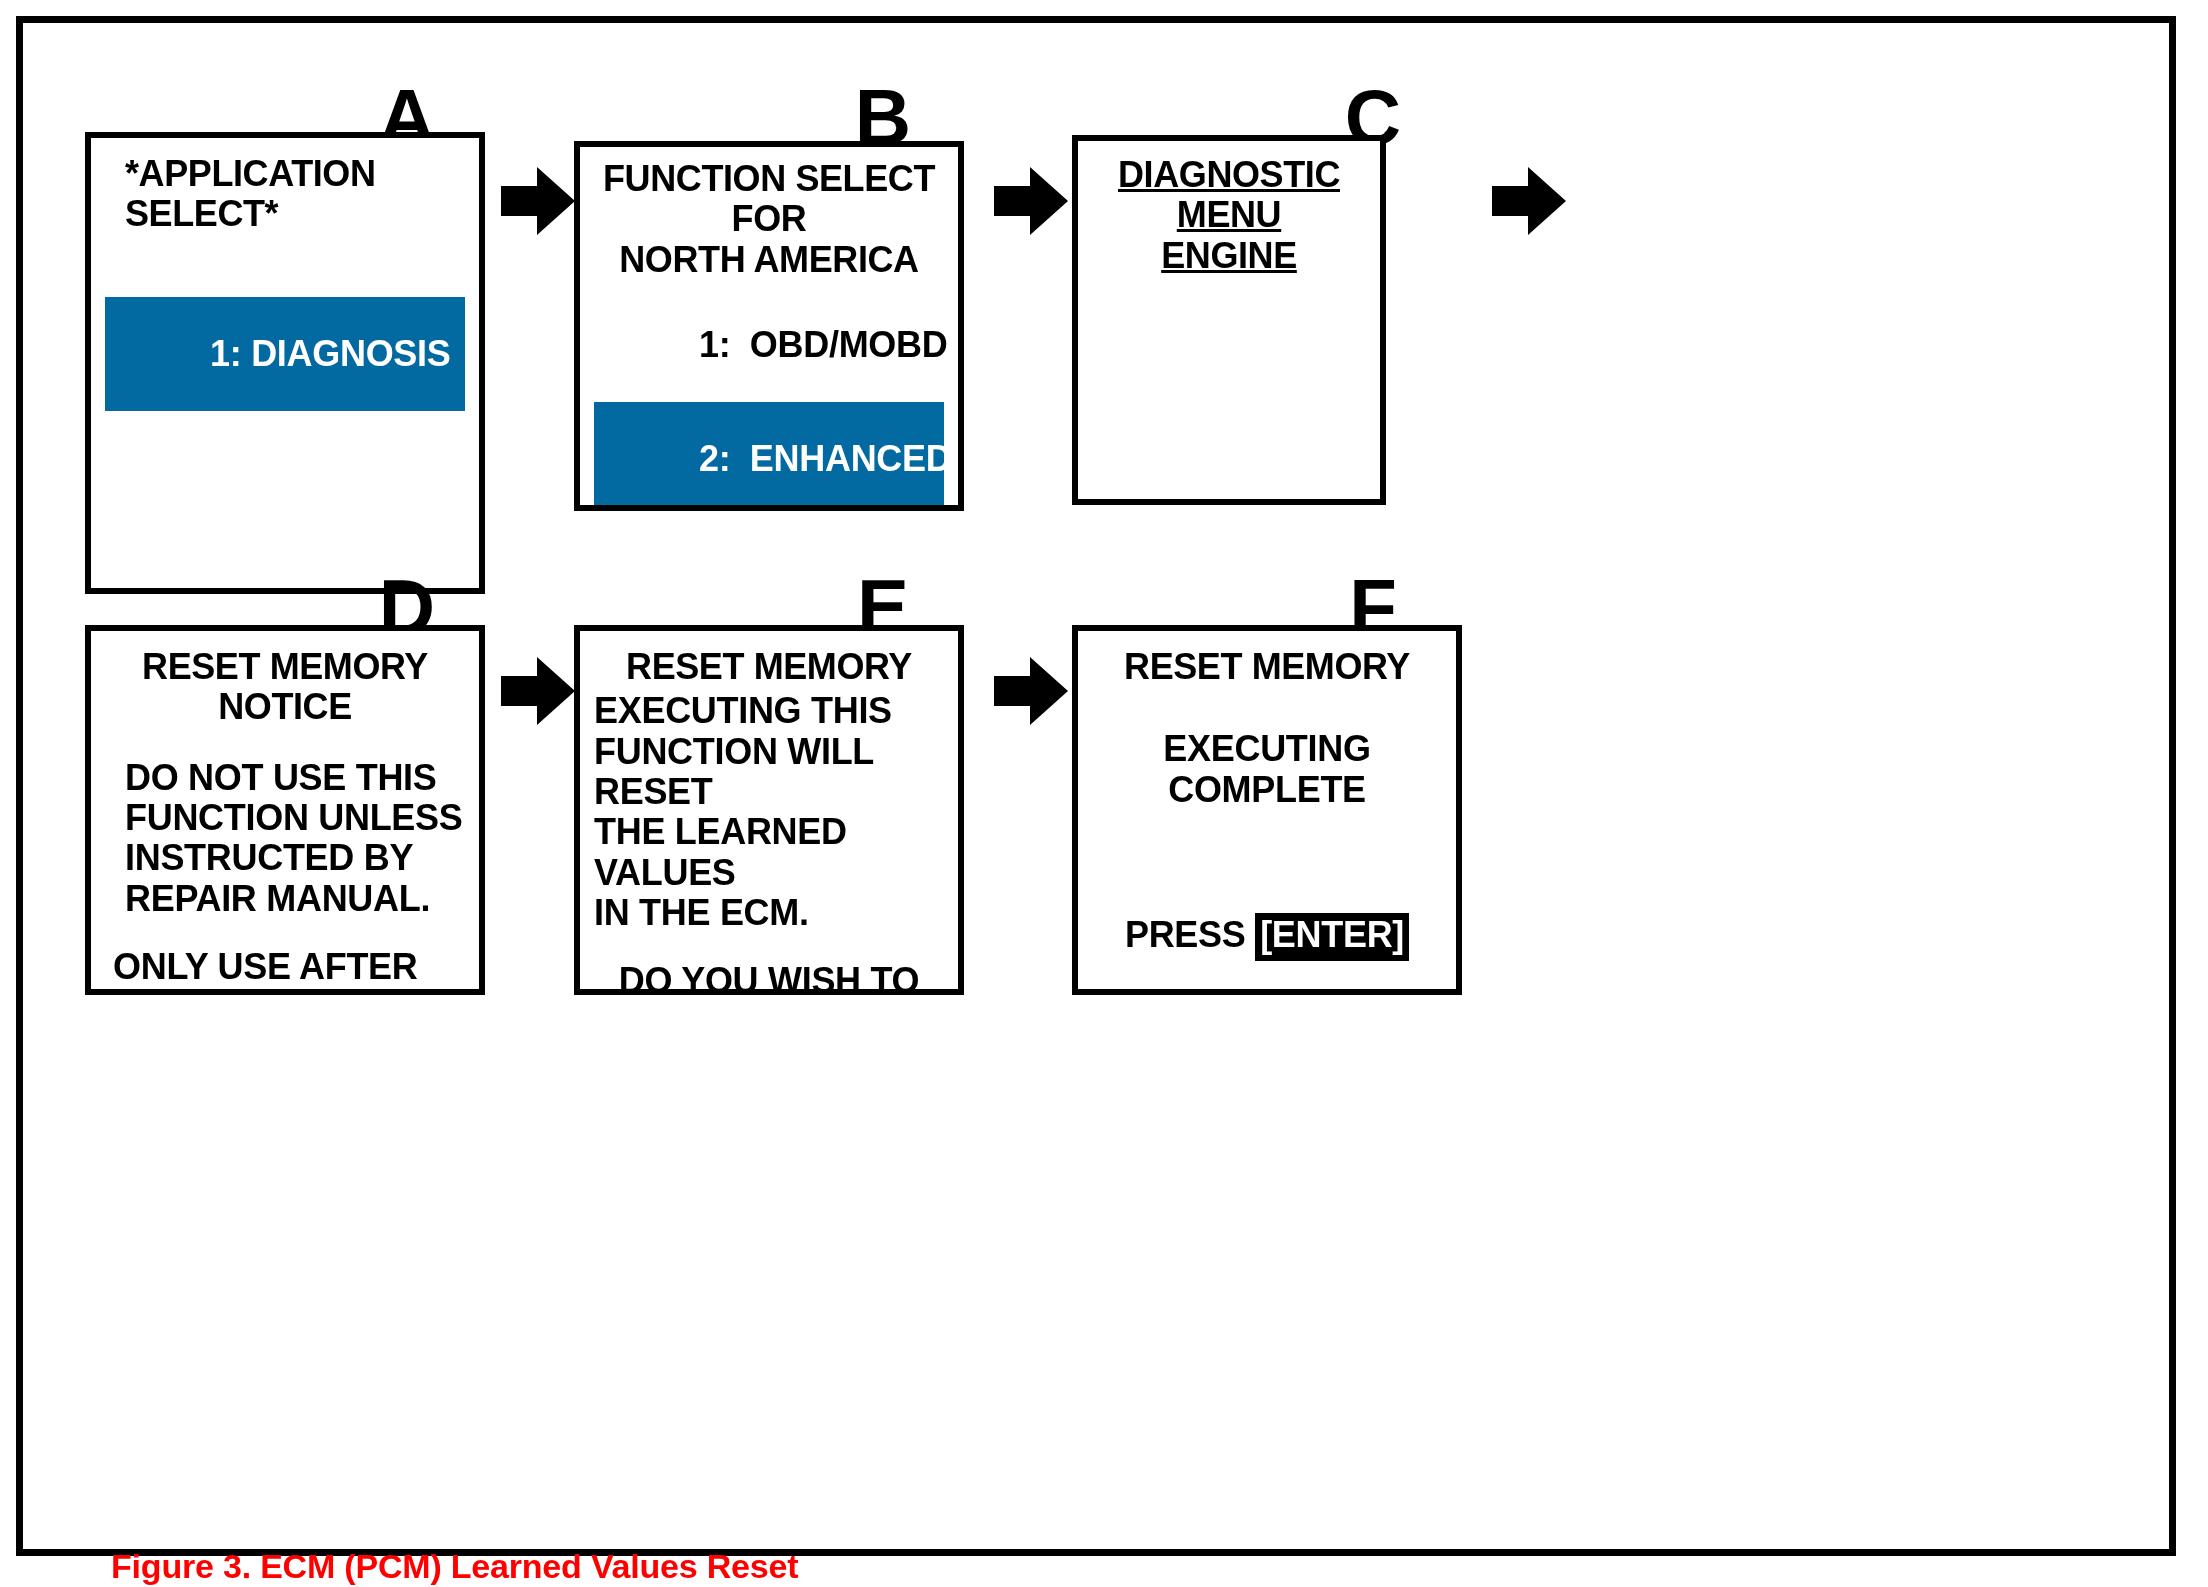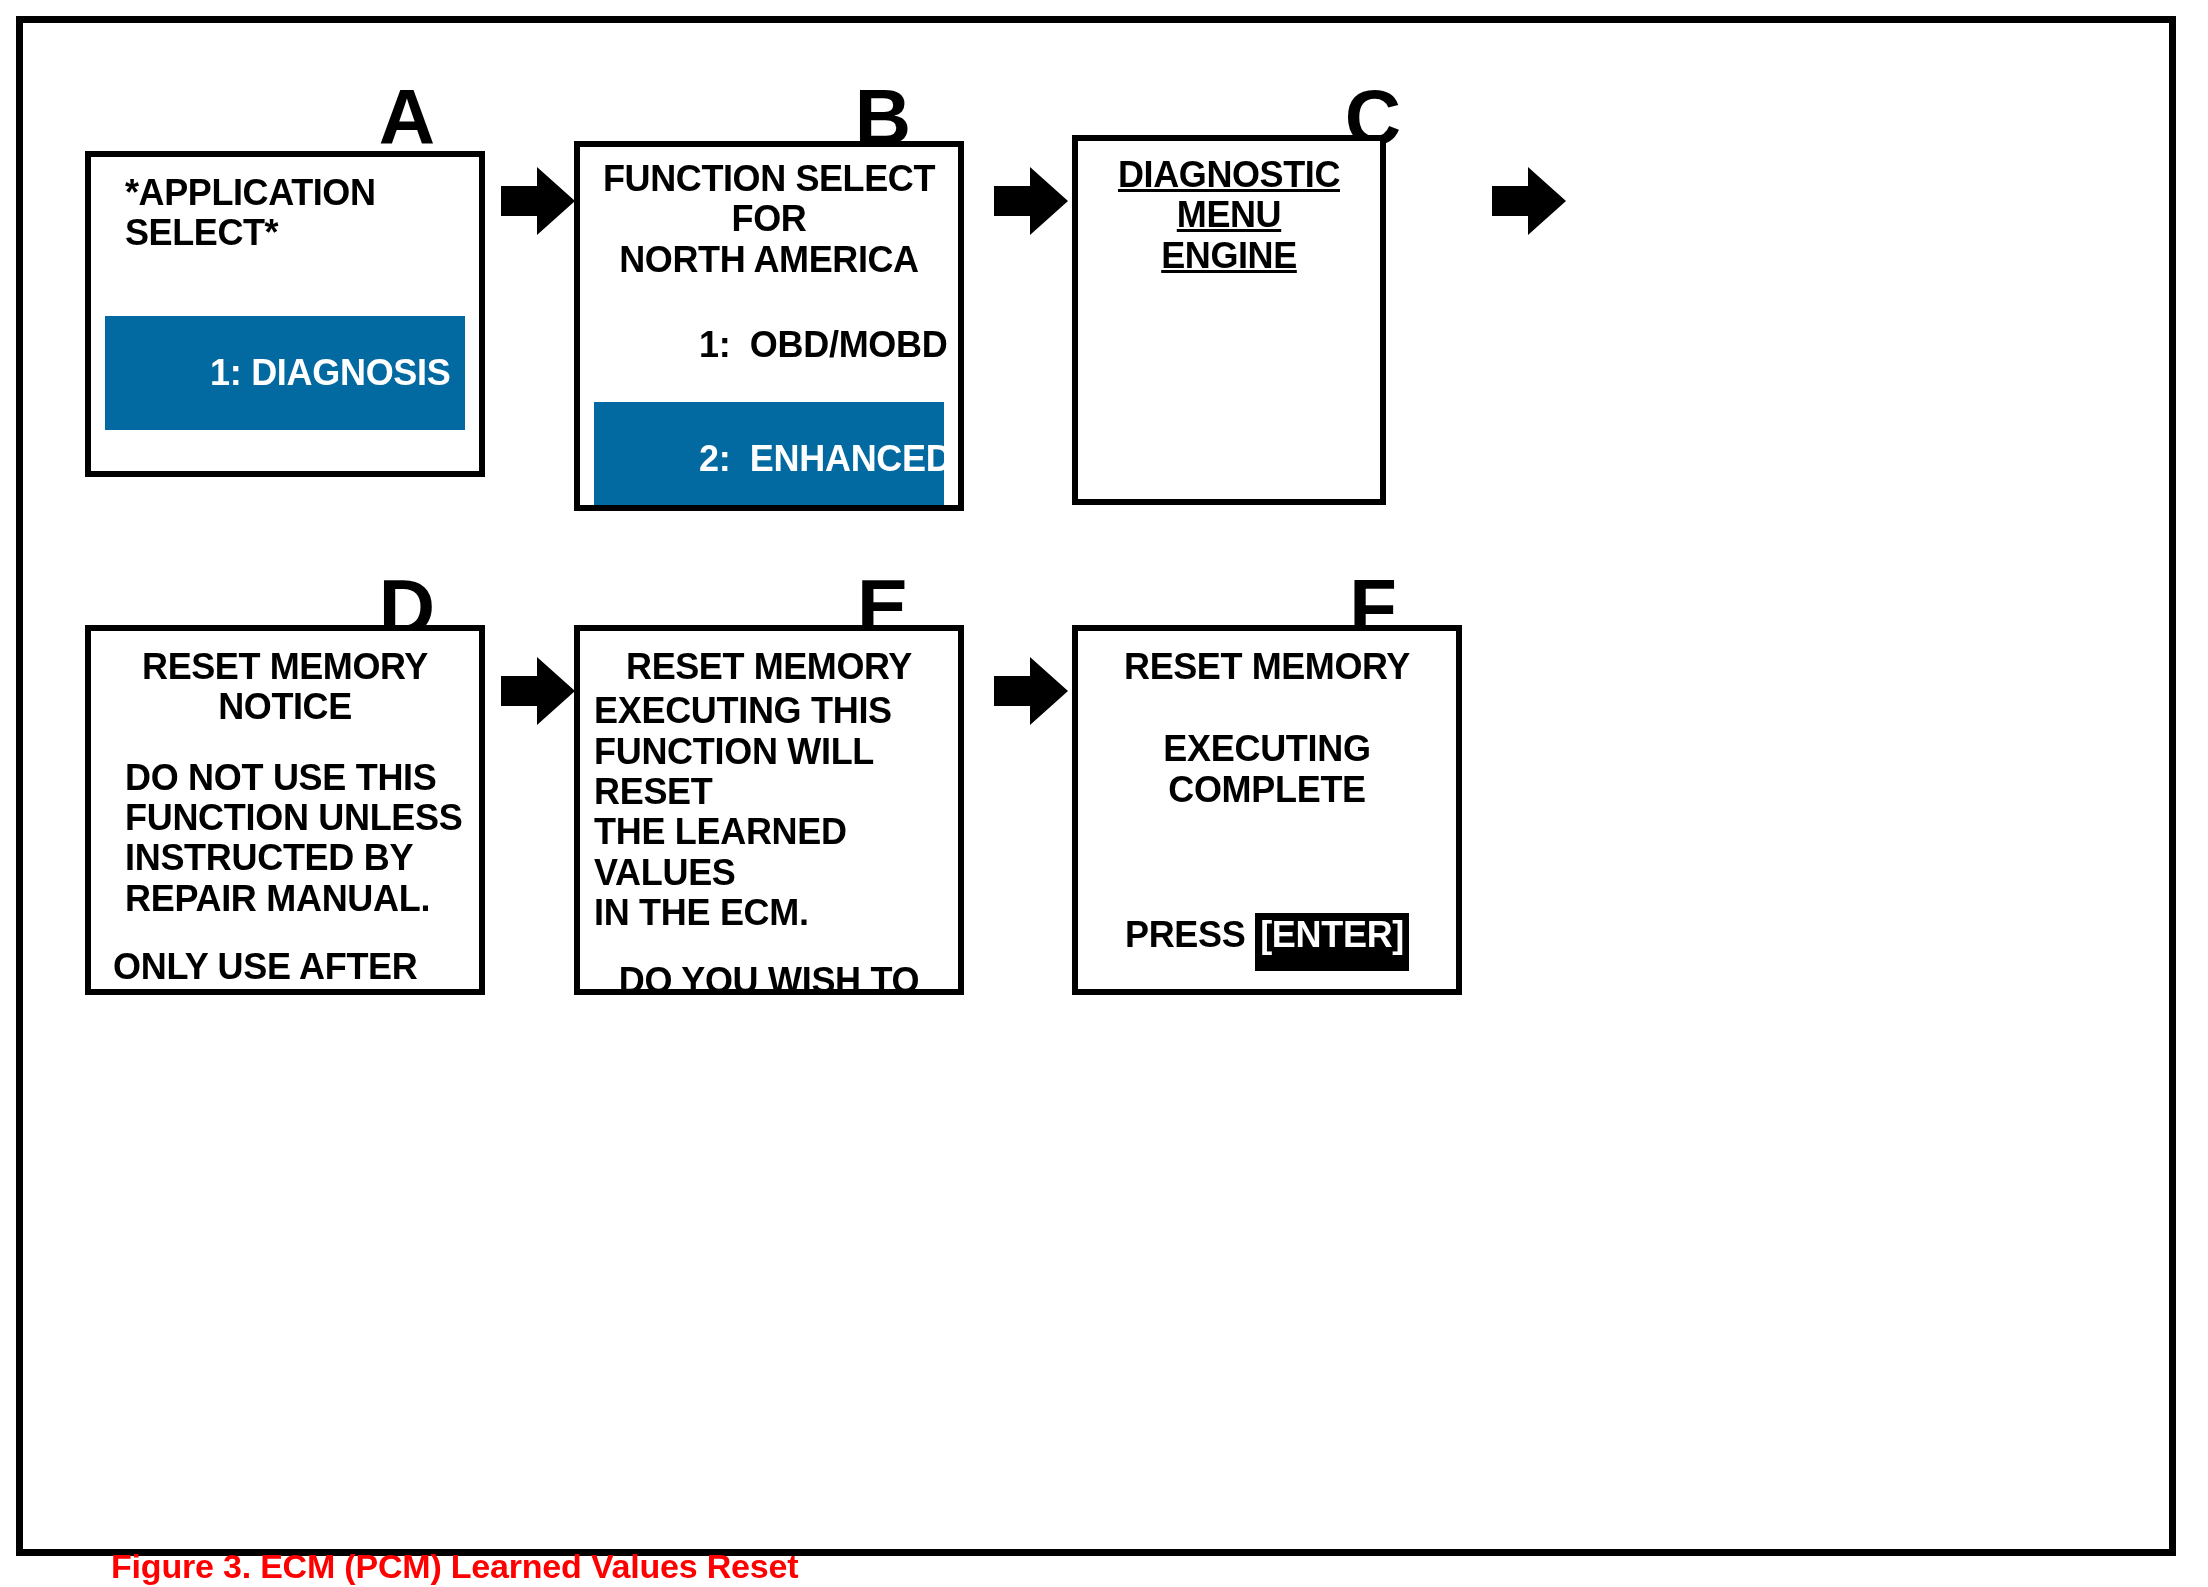--- a/index.html
+++ b/index.html
@@ -96,21 +96,21 @@
     line-height: 1.12;
     letter-spacing: -0.3px;
     white-space: pre-line;
   }
   .body-text.center { text-align: center; }
   .body-text.left   { text-align: left; }
 
   .inv {
     background: #000000;
     color: #ffffff;
-    padding: 1px 5px 16px 5px;
+    padding: 1px 5px 6px 5px;
   }
 
   
   .arrow {
     position: absolute;
     width: 74px;
     height: 76px;
   }
   .arrow svg { display: block; width: 100%; height: 100%; }
 
@@ -126,21 +126,21 @@
     white-space: pre;
   }
 </style>
 </head>
 <body>
 
 <div id="figure-frame">
 
   <div class="panel-letter" style="left:324px; top:55px;">A</div>
 
-  <div class="screen" style="left:62px; top:128px; width:400px; height:326px;">
+  <div class="screen" style="left:62px; top:109px; width:400px; height:462px;">
     <div class="screen-inner">
       <div class="scr-title" style="text-align:left; padding-left:20px;">*APPLICATION SELECT*</div>
       <ul class="menu-list" style="margin-top:62px;">
         <li class="menu-row selected">
           <span class="idx">1:</span><span>&nbsp;</span><span class="lbl">DIAGNOSIS</span>
         </li>
 
       </ul>
     </div>
   </div>

